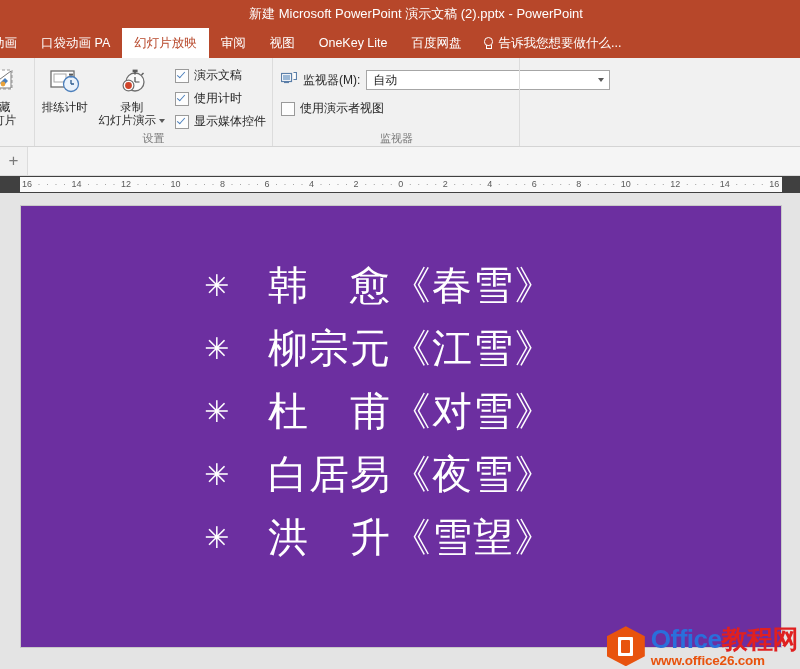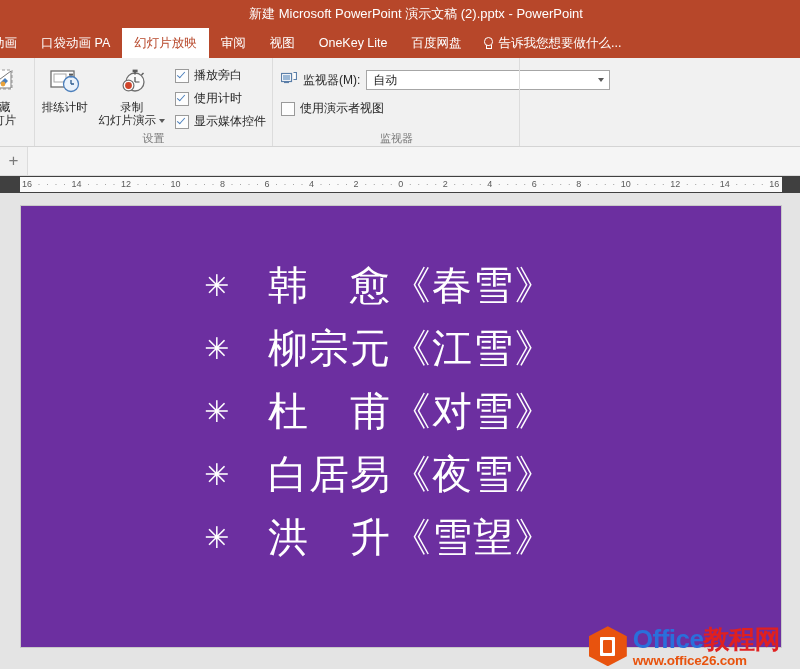--- a/index.html
+++ b/index.html
@@ -326,21 +326,21 @@
     line-height: 1;
   }
   .ptext {
     display: inline-block;
     min-width: 330px;
   }
 
   
   .watermark {
     position: absolute;
-    right: 20px;
+    right: 2px;
     bottom: 4px;
     display: flex;
     align-items: center;
     gap: 6px;
     z-index: 5;
   }
   .wm-hex {
     width: 38px;
     height: 40px;
     background: #e8530e;
@@ -455,21 +455,21 @@
         </div>
         <div class="lbl">录制</div>
         <div class="lbl2">
           <span>幻灯片演示</span><span class="caret-d"></span>
         </div>
       </div>
 
       <div class="ckcol">
         <div class="ckrow">
           <span class="ckbox checked"></span>
-          <span>播放旁白</span>
+          <span>演示文稿</span>
         </div>
         <div class="ckrow">
           <span class="ckbox checked"></span>
           <span>使用计时</span>
         </div>
         <div class="ckrow">
           <span class="ckbox checked"></span>
           <span>显示媒体控件</span>
         </div>
       </div>

